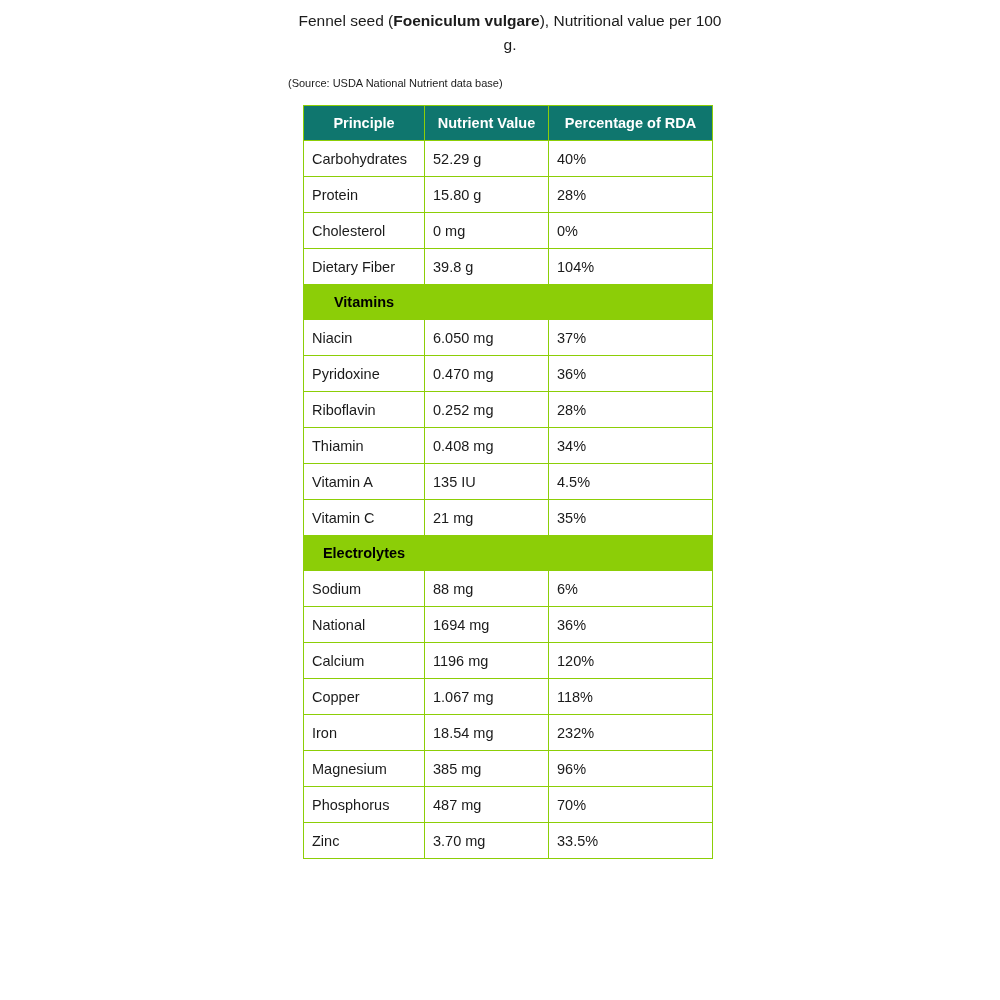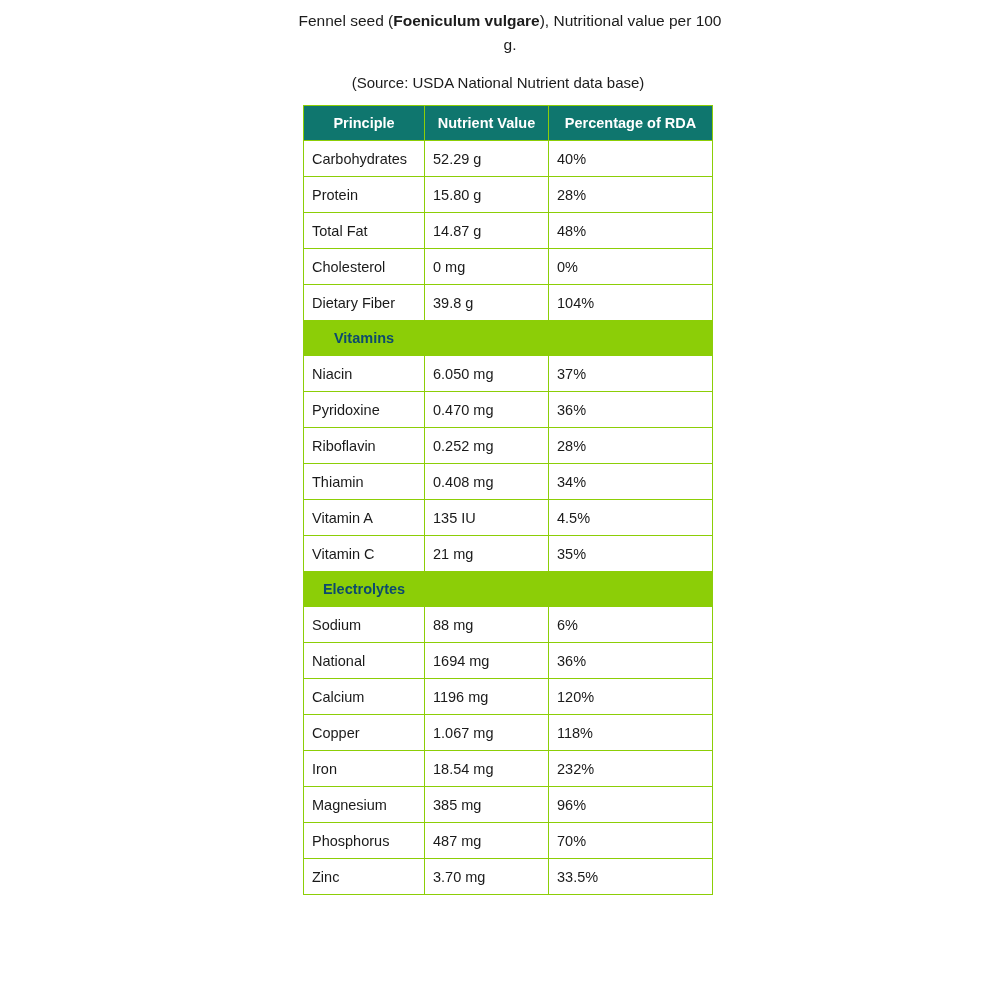--- a/index.html
+++ b/index.html
@@ -27,25 +27,24 @@
     text-align: center;
     font-size: 15.5px;
     line-height: 24px;
     color: #1c1c1c;
   }
   .title-block .sci {
     font-weight: bold;
   }
   .source-line {
     position: absolute;
-    left: 278px;
+    left: 288px;
     top: 73px;
     width: 440px;
-    text-align: center;
-    font-size: 15px;
+    font-size: 11px;
     line-height: 20px;
     color: #1c1c1c;
   }
   .nutrition-table {
     position: absolute;
     left: 303px;
     top: 105px;
     width: 409px;
     border-collapse: collapse;
     table-layout: fixed;
@@ -70,21 +69,21 @@
   .nutrition-table thead th {
     background: #0f766e;
     color: #ffffff;
     font-weight: bold;
     text-align: center;
     height: 34px;
     font-size: 14.5px;
   }
   .nutrition-table tr.section-row td {
     background: #8CCE07;
-    color: #0c4a6e;
+    color: #000000;
     font-weight: bold;
     height: 34px;
   }
   .nutrition-table tr.section-row td.section-label {
     text-align: center;
   }
 </style>
 </head>
 <body>
 
@@ -114,25 +113,20 @@
           <td>Carbohydrates</td>
           <td>52.29 g</td>
           <td>40%</td>
         </tr>
         <tr class="data-row">
           <td>Protein</td>
           <td>15.80 g</td>
           <td>28%</td>
         </tr>
         <tr class="data-row">
-          <td>Total Fat</td>
-          <td>14.87 g</td>
-          <td>48%</td>
-        </tr>
-        <tr class="data-row">
           <td>Cholesterol</td>
           <td>0 mg</td>
           <td>0%</td>
         </tr>
         <tr class="data-row">
           <td>Dietary Fiber</td>
           <td>39.8 g</td>
           <td>104%</td>
         </tr>
         <tr class="section-row">

